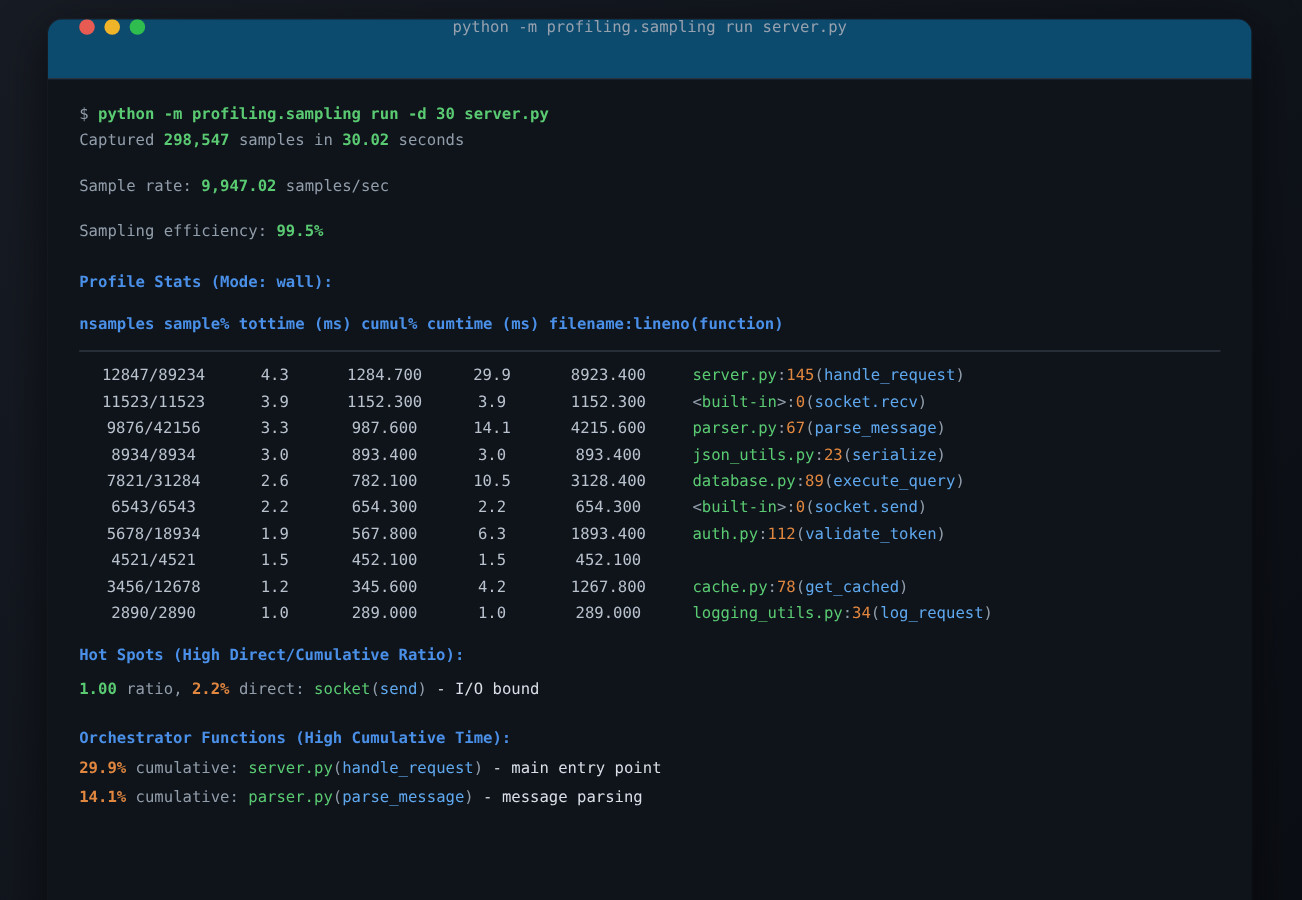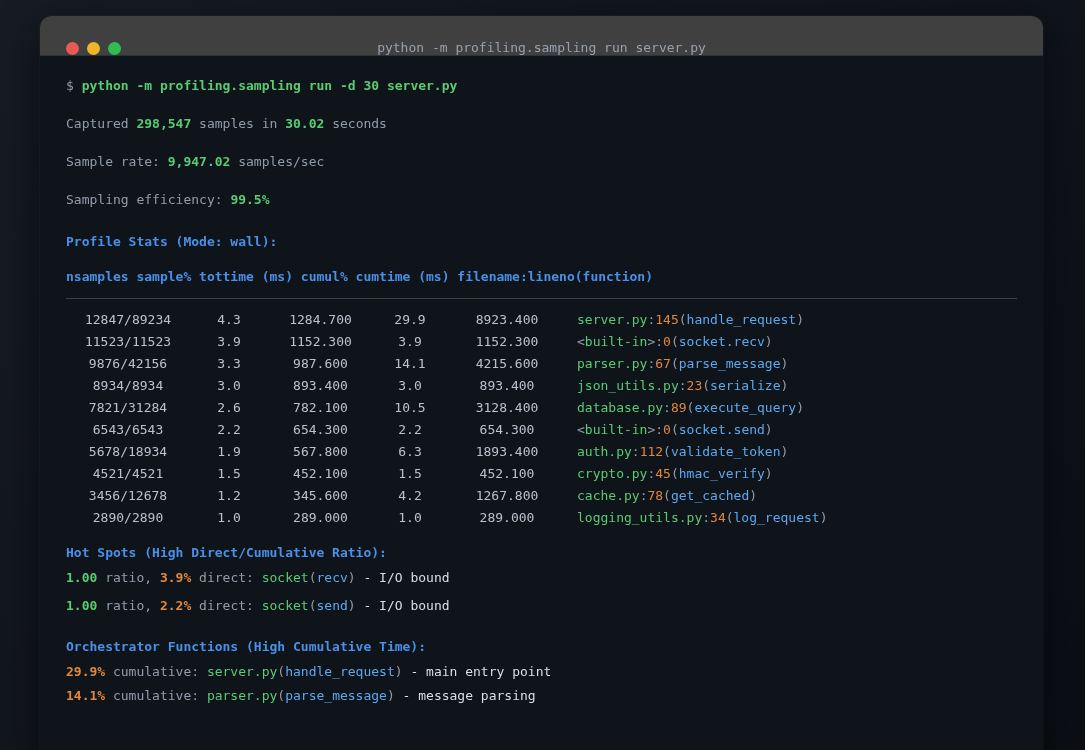--- a/index.html
+++ b/index.html
@@ -13,41 +13,41 @@
     font-family:"DejaVu Sans Mono",monospace;
     font-size:13px;
   }
   .window{
     position:absolute;left:40px;top:16px;width:1003px;height:780px;
     background:#0f141b;border-radius:12px;
     box-shadow:0 12px 40px rgba(0,0,0,.55), 0 0 0 1px rgba(255,255,255,.03);
     overflow:hidden;
   }
   .titlebar{
-    position:relative;height:40px;background:#404040;
+    position:relative;height:50px;background:#0c4a6e;
     border-bottom:1px solid #2b323e;
-    display:flex;align-items:flex-end;
+    display:flex;align-items:flex-start;
   }
   .lights{display:flex;gap:8px;margin-left:26px;}
   .light{width:13px;height:13px;border-radius:50%;display:inline-block;cursor:default;}
   .title{
     position:absolute;left:0;right:0;text-align:center;
     color:#97a1ae;font-size:13px;letter-spacing:0;
   }
   .content{padding:20px 26px 0 26px;}
   .line{line-height:20px;white-space:nowrap;}
   .gray{color:var(--gray);}
   .green{color:var(--green);}
   .orange{color:var(--orange);}
   .blue{color:var(--fblue);}
   .bright{color:var(--bright);}
   .num{color:var(--numgray);}
   .b{font-weight:bold;}
   .heading{color:var(--hblue);font-weight:bold;}
-  .stat1{margin-top:18px;}
+  .stat1{margin-top:2px;}
   .stat{margin-top:18px;}
   .h-profile{margin-top:22px;}
   .h-cols{margin-top:15px;}
   .rule{margin-top:11px;height:1px;background:#39414d;}
   .rows{margin-top:10px;}
   .trow{
     display:grid;line-height:22px;white-space:nowrap;
     grid-template-columns:124px 78px 105px 74px 120px 1fr;
   }
   .tcell{display:block;}
@@ -143,21 +143,20 @@
           <span class="tcell num">6.3</span>
           <span class="tcell num">1893.400</span>
           <span class="tcell fn"><span class="green">auth.py</span><span class="gray">:</span><span class="orange">112</span><span class="gray">(</span><span class="blue">validate_token</span><span class="gray">)</span></span>
         </div>
         <div class="trow">
           <span class="tcell num">4521/4521</span>
           <span class="tcell num">1.5</span>
           <span class="tcell num">452.100</span>
           <span class="tcell num">1.5</span>
           <span class="tcell num">452.100</span>
-          <span class="tcell fn"><span class="green">crypto.py</span><span class="gray">:</span><span class="orange">45</span><span class="gray">(</span><span class="blue">hmac_verify</span><span class="gray">)</span></span>
         </div>
         <div class="trow">
           <span class="tcell num">3456/12678</span>
           <span class="tcell num">1.2</span>
           <span class="tcell num">345.600</span>
           <span class="tcell num">4.2</span>
           <span class="tcell num">1267.800</span>
           <span class="tcell fn"><span class="green">cache.py</span><span class="gray">:</span><span class="orange">78</span><span class="gray">(</span><span class="blue">get_cached</span><span class="gray">)</span></span>
         </div>
         <div class="trow">
@@ -166,21 +165,20 @@
           <span class="tcell num">289.000</span>
           <span class="tcell num">1.0</span>
           <span class="tcell num">289.000</span>
           <span class="tcell fn"><span class="green">logging_utils.py</span><span class="gray">:</span><span class="orange">34</span><span class="gray">(</span><span class="blue">log_request</span><span class="gray">)</span></span>
         </div>
       </div>
 
 
     <div class="line heading h-hot">Hot Spots (High Direct/Cumulative Ratio):</div>
     <div>
-        <div class="line mt5"><span class="green b">1.00</span><span class="gray"> ratio, </span><span class="orange b">3.9%</span><span class="gray"> direct: </span><span class="green">socket</span><span class="gray">(</span><span class="blue">recv</span><span class="gray">)</span><span class="bright"> - I/O bound</span></div>
         <div class="line mt8"><span class="green b">1.00</span><span class="gray"> ratio, </span><span class="orange b">2.2%</span><span class="gray"> direct: </span><span class="green">socket</span><span class="gray">(</span><span class="blue">send</span><span class="gray">)</span><span class="bright"> - I/O bound</span></div>
       </div>
 
     <div class="line heading h-orch">Orchestrator Functions (High Cumulative Time):</div>
     <div>
         <div class="line mt5"><span class="orange b">29.9%</span><span class="gray"> cumulative: </span><span class="green">server.py</span><span class="gray">(</span><span class="blue">handle_request</span><span class="gray">)</span><span class="bright"> - main entry point</span></div>
         <div class="line mt4"><span class="orange b">14.1%</span><span class="gray"> cumulative: </span><span class="green">parser.py</span><span class="gray">(</span><span class="blue">parse_message</span><span class="gray">)</span><span class="bright"> - message parsing</span></div>
       </div>
 
   </div>

